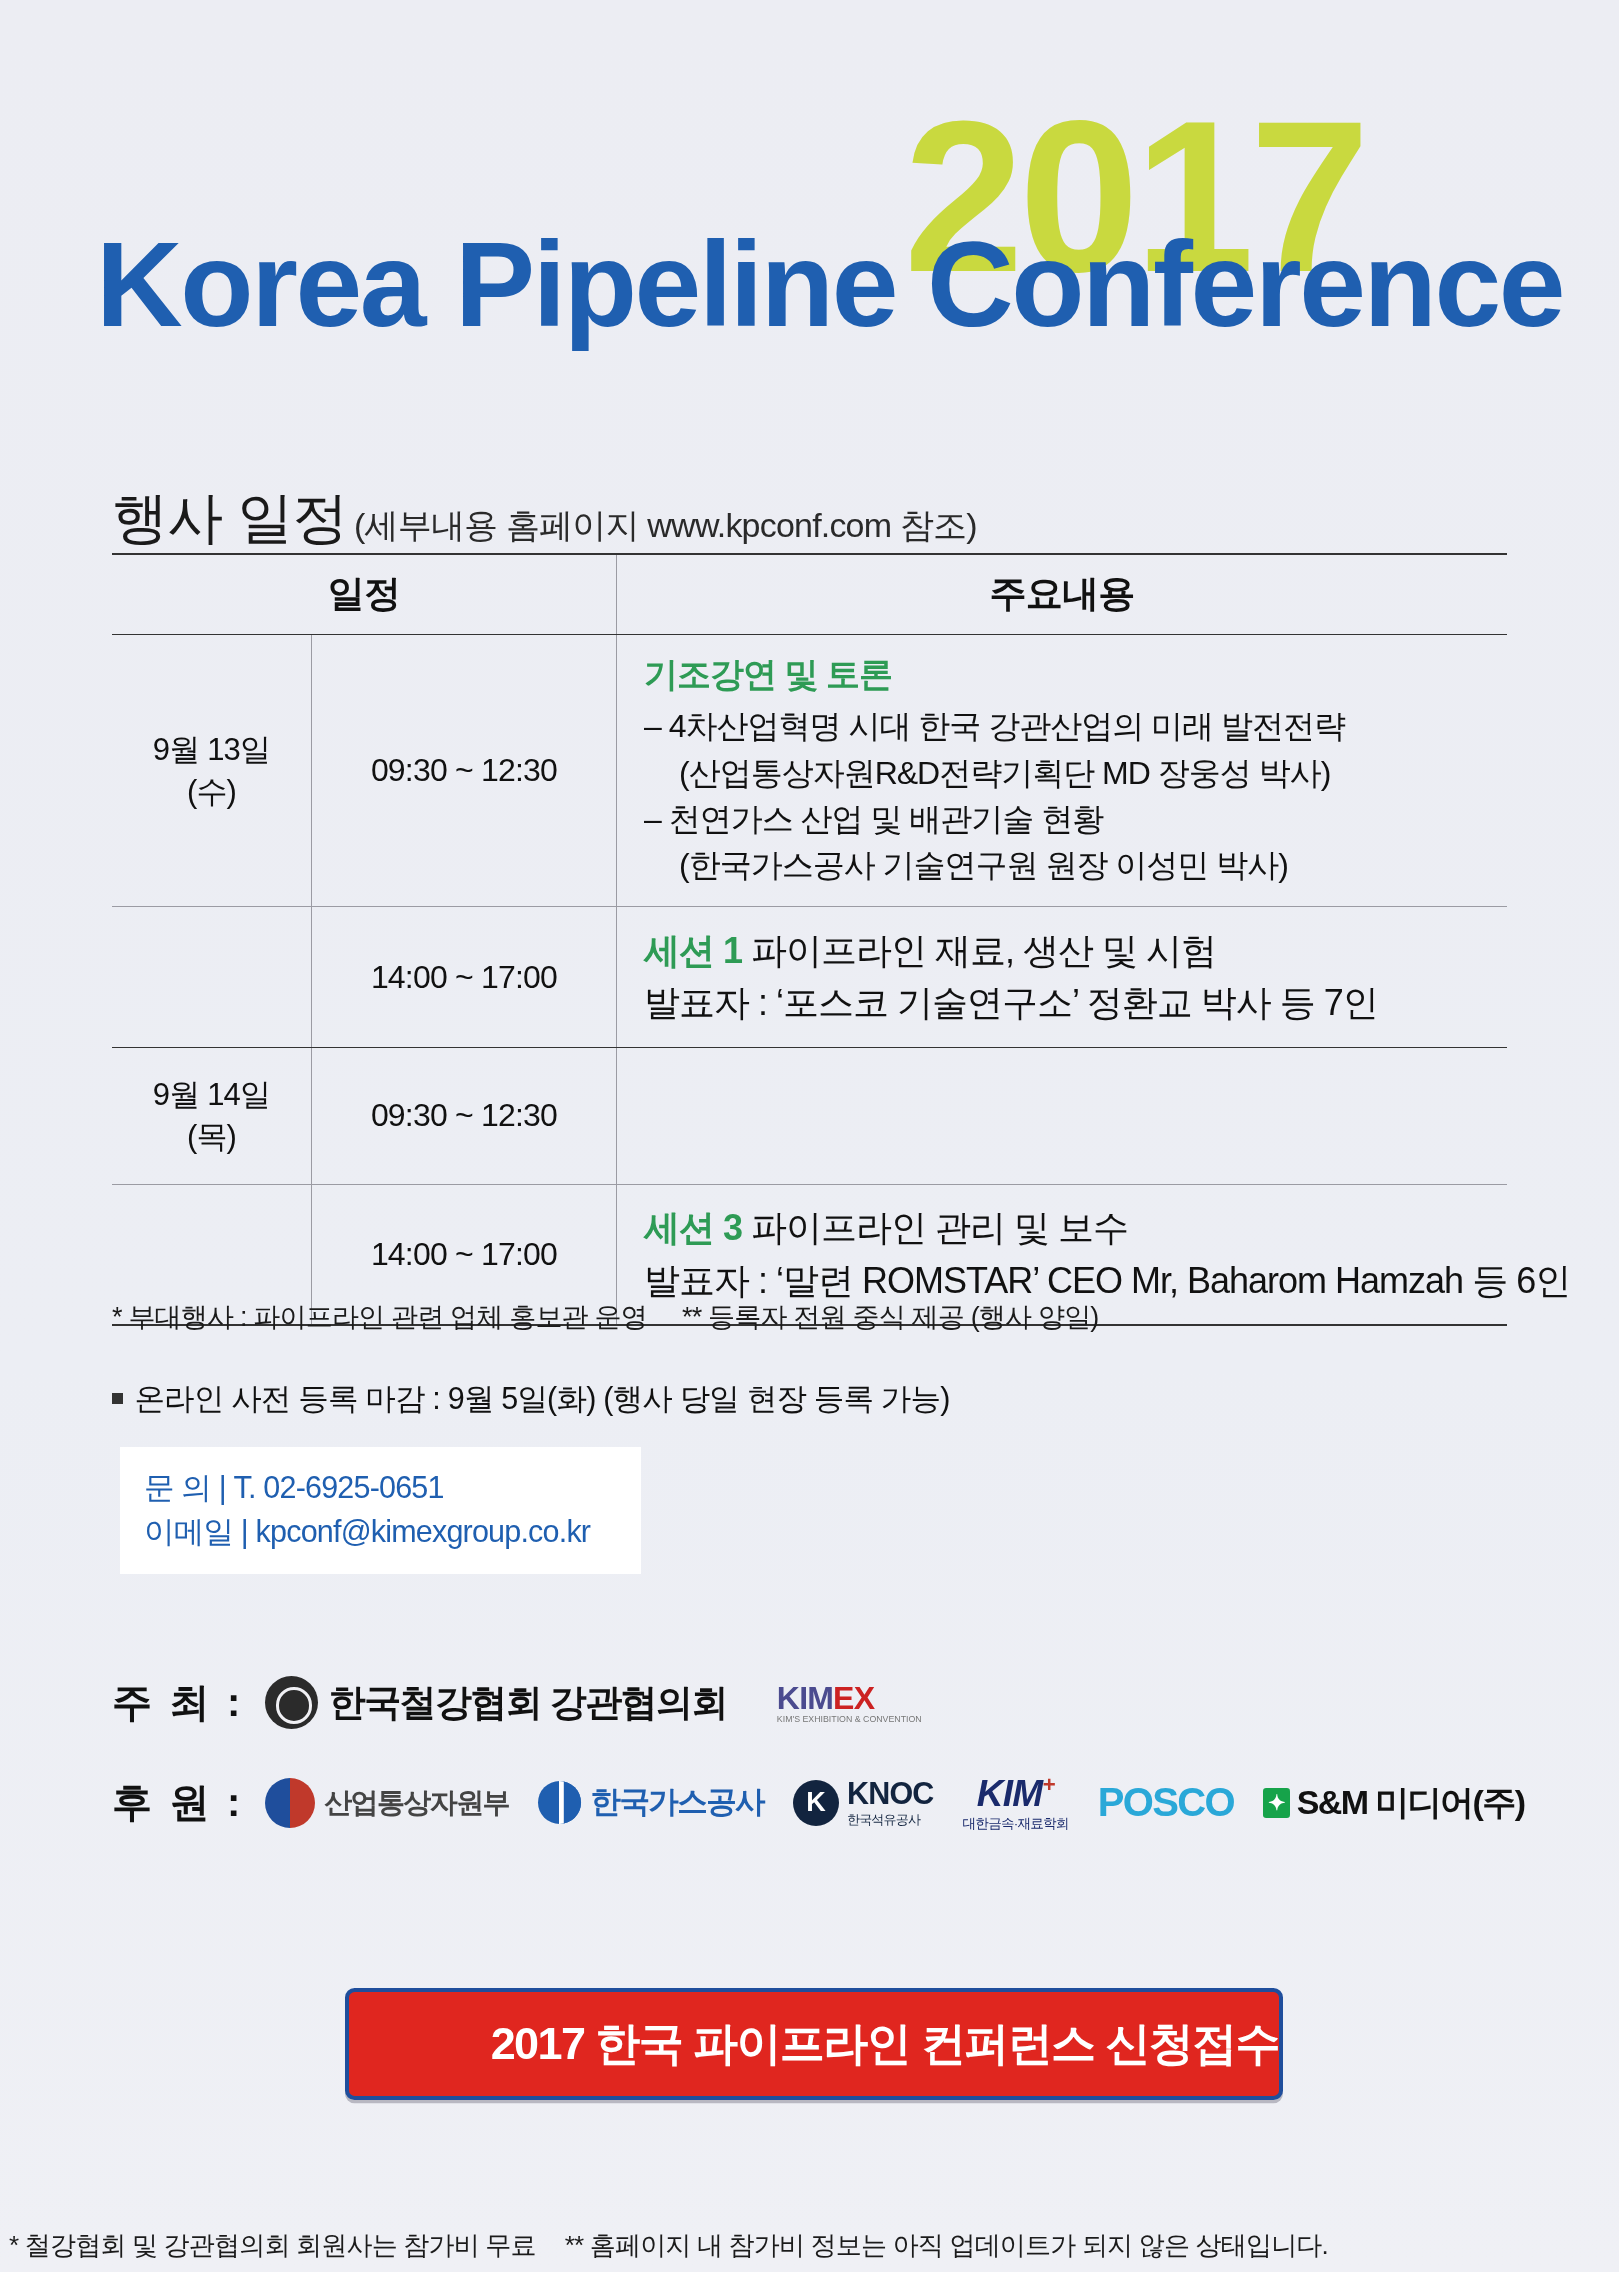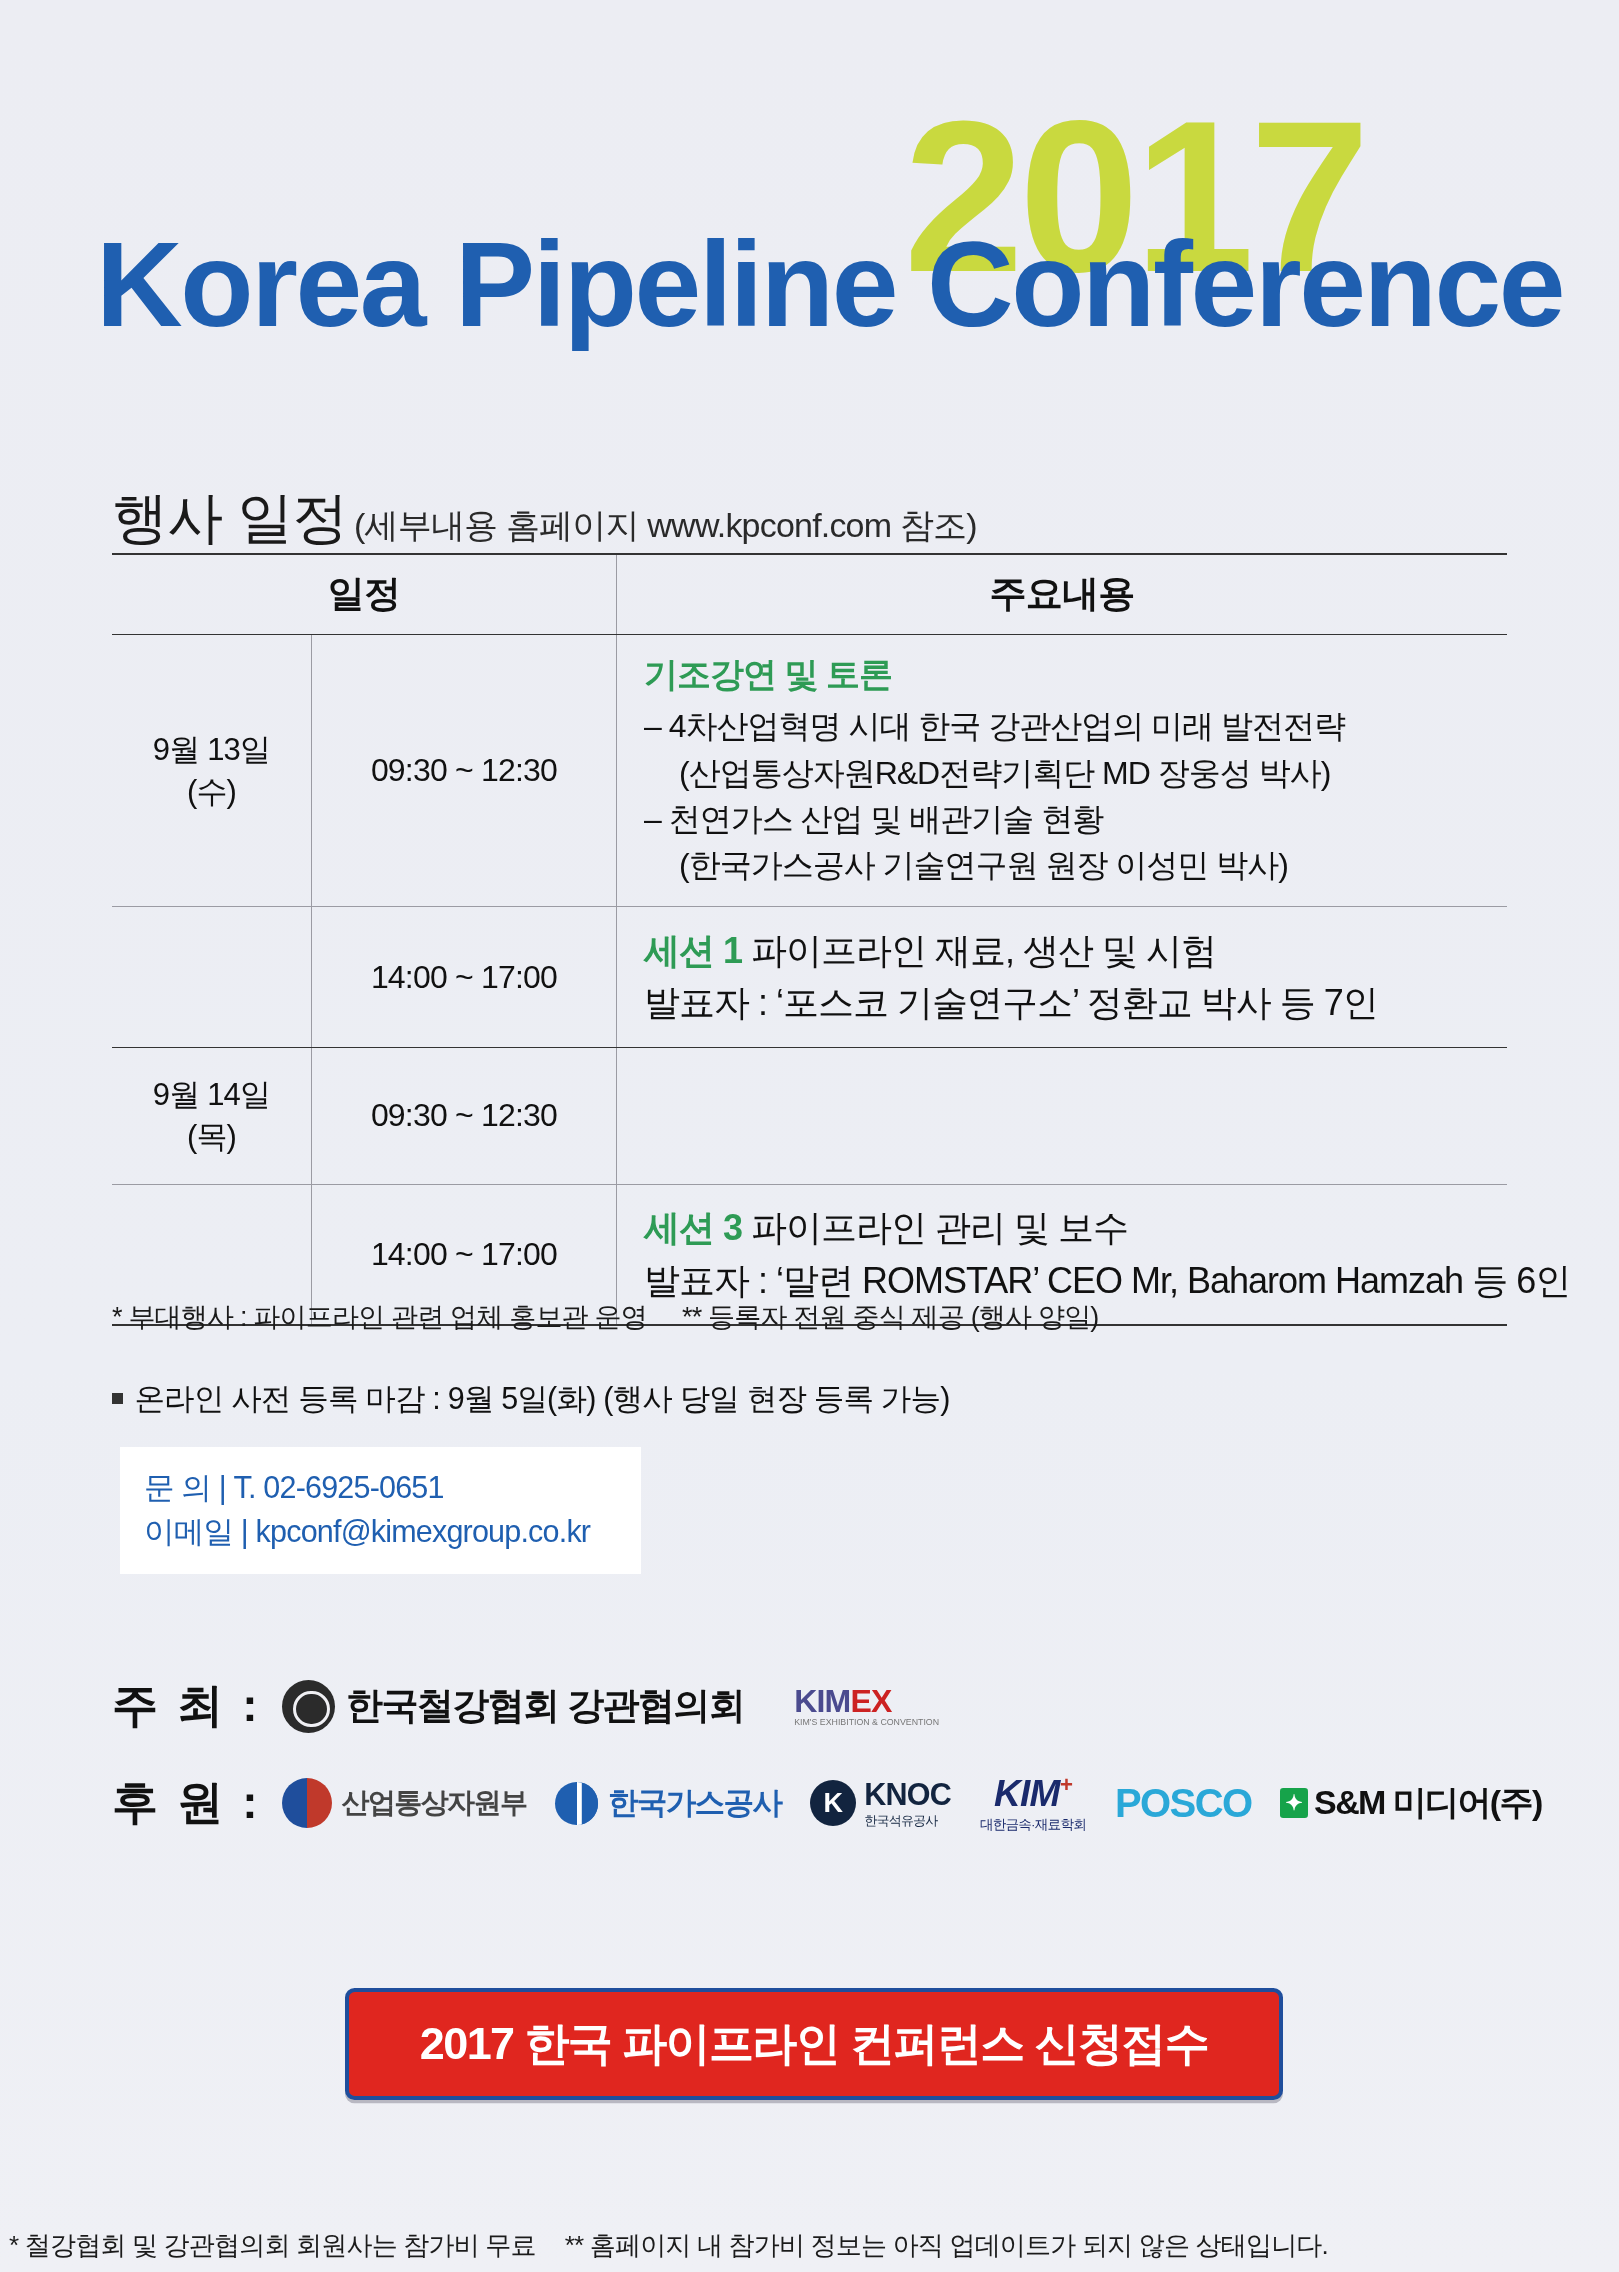--- a/index.html
+++ b/index.html
@@ -234,21 +234,21 @@
   }
   .spons-row {
     position: absolute;
     left: 112px;
     top: 1772px;
     display: flex;
     align-items: center;
     white-space: nowrap;
   }
   .row-label {
-    font-size: 46px;
+    font-size: 40px;
     font-weight: bold;
     color: #111;
     letter-spacing: 3.2px;
     margin-right: 21px;
   }
   .logo {
     display: flex;
     align-items: center;
     margin-right: 29px;
   }
@@ -323,21 +323,21 @@
     position: absolute;
     left: 345px;
     top: 1988px;
     width: 930px;
     height: 104px;
     background: #e0261f;
     border: 4px solid #1f4e9c;
     border-radius: 9.6px;
     display: flex;
     align-items: center;
-    justify-content: center;
+    justify-content: flex-end;
     box-shadow: 0 3.2px 0 #b8b8c2;
     cursor: pointer;
   }
   .cta span {
     font-size: 45px;
     font-weight: bold;
     color: #ffffff;
     letter-spacing: -1.6px;
   }
 

